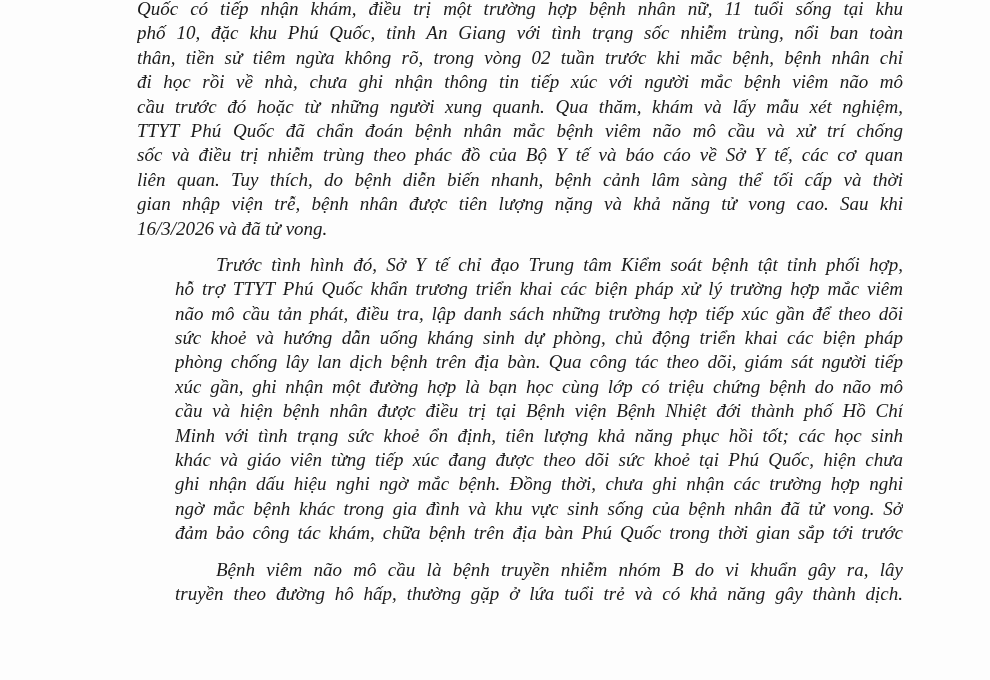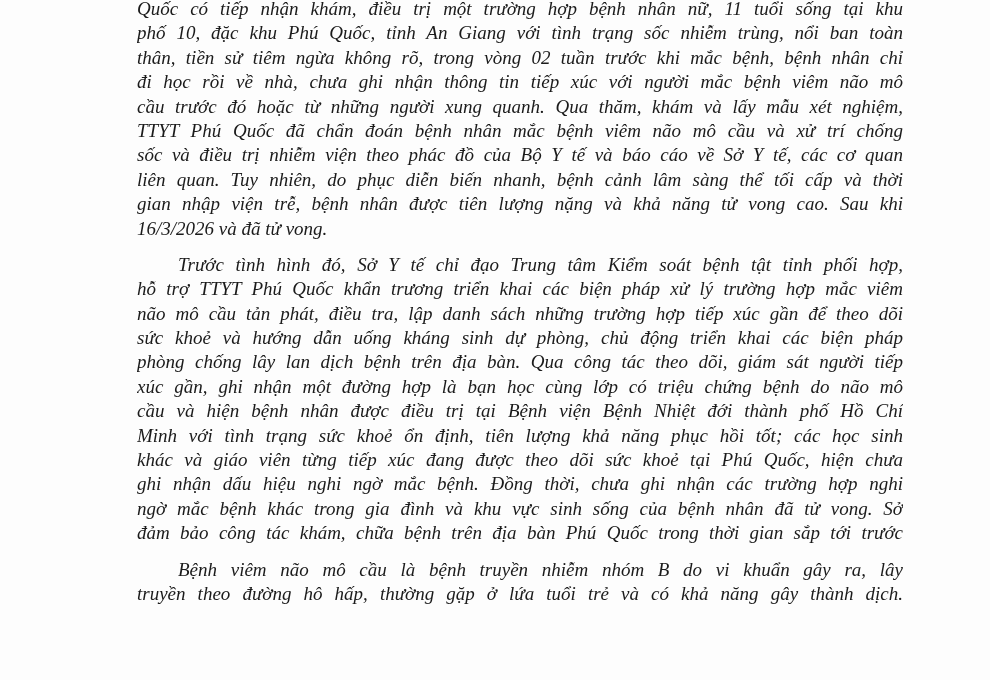--- a/index.html
+++ b/index.html
@@ -27,20 +27,21 @@
     font-family: "Liberation Serif", "DejaVu Serif", serif;
     font-size: 19px;
     color: #1b1b1b;
     -webkit-font-smoothing: antialiased;
   }
   .paragraph {
     margin: 0;
   }
   .paragraph + .paragraph {
     margin-top: 12px;
+    margin-left: 38px;
   }
   .line {
     height: 24.4px;
     line-height: 24.4px;
     text-align: justify;
     text-align-last: justify;
     overflow: hidden;
     white-space: normal;
   }
   .line.indent {
@@ -55,22 +56,22 @@
 
 <div class="page">
   <div class="text-block" style="color: rgb(27, 27, 27);">
       <div class="paragraph">
         <div class="line">Quốc có tiếp nhận khám, điều trị một trường hợp bệnh nhân nữ, 11 tuổi sống tại khu</div>
         <div class="line">phố 10, đặc khu Phú Quốc, tỉnh An Giang với tình trạng sốc nhiễm trùng, nổi ban toàn</div>
         <div class="line">thân, tiền sử tiêm ngừa không rõ, trong vòng 02 tuần trước khi mắc bệnh, bệnh nhân chỉ</div>
         <div class="line">đi học rồi về nhà, chưa ghi nhận thông tin tiếp xúc với người mắc bệnh viêm não mô</div>
         <div class="line">cầu trước đó hoặc từ những người xung quanh. Qua thăm, khám và lấy mẫu xét nghiệm,</div>
         <div class="line">TTYT Phú Quốc đã chẩn đoán bệnh nhân mắc bệnh viêm não mô cầu và xử trí chống</div>
-        <div class="line">sốc và điều trị nhiễm viện theo phác đồ của Bộ Y tế và báo cáo về Sở Y tế, các cơ quan</div>
-        <div class="line">liên quan. Tuy nhiên, do phục diễn biến nhanh, bệnh cảnh lâm sàng thể tối cấp và thời</div>
+        <div class="line">sốc và điều trị nhiễm trùng theo phác đồ của Bộ Y tế và báo cáo về Sở Y tế, các cơ quan</div>
+        <div class="line">liên quan. Tuy thích, do bệnh diễn biến nhanh, bệnh cảnh lâm sàng thể tối cấp và thời</div>
         <div class="line">gian nhập viện trễ, bệnh nhân được tiên lượng nặng và khả năng tử vong cao. Sau khi</div>
         <div class="line para-end">16/3/2026 và đã tử vong.</div>
       </div>
       <div class="paragraph">
         <div class="line indent">Trước tình hình đó, Sở Y tế chỉ đạo Trung tâm Kiểm soát bệnh tật tỉnh phối hợp,</div>
         <div class="line">hỗ trợ TTYT Phú Quốc khẩn trương triển khai các biện pháp xử lý trường hợp mắc viêm</div>
         <div class="line">não mô cầu tản phát, điều tra, lập danh sách những trường hợp tiếp xúc gần để theo dõi</div>
         <div class="line">sức khoẻ và hướng dẫn uống kháng sinh dự phòng, chủ động triển khai các biện pháp</div>
         <div class="line">phòng chống lây lan dịch bệnh trên địa bàn. Qua công tác theo dõi, giám sát người tiếp</div>
         <div class="line">xúc gần, ghi nhận một đường hợp là bạn học cùng lớp có triệu chứng bệnh do não mô</div>

